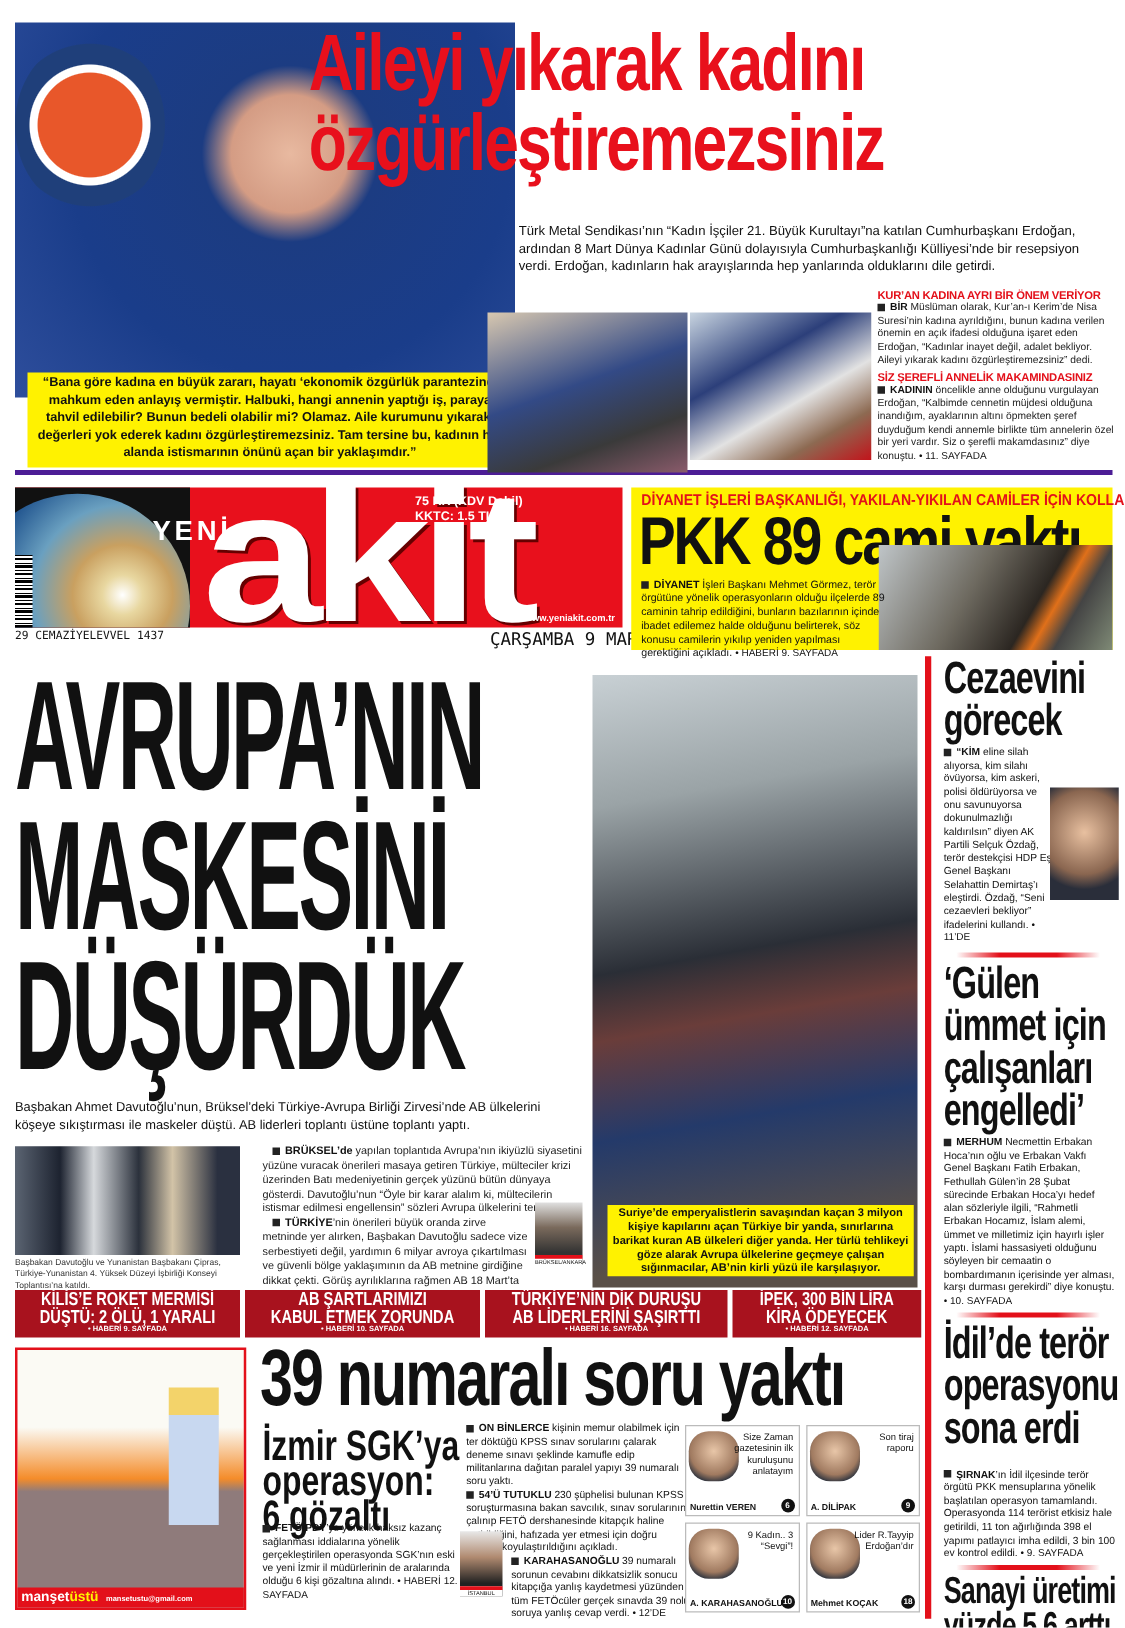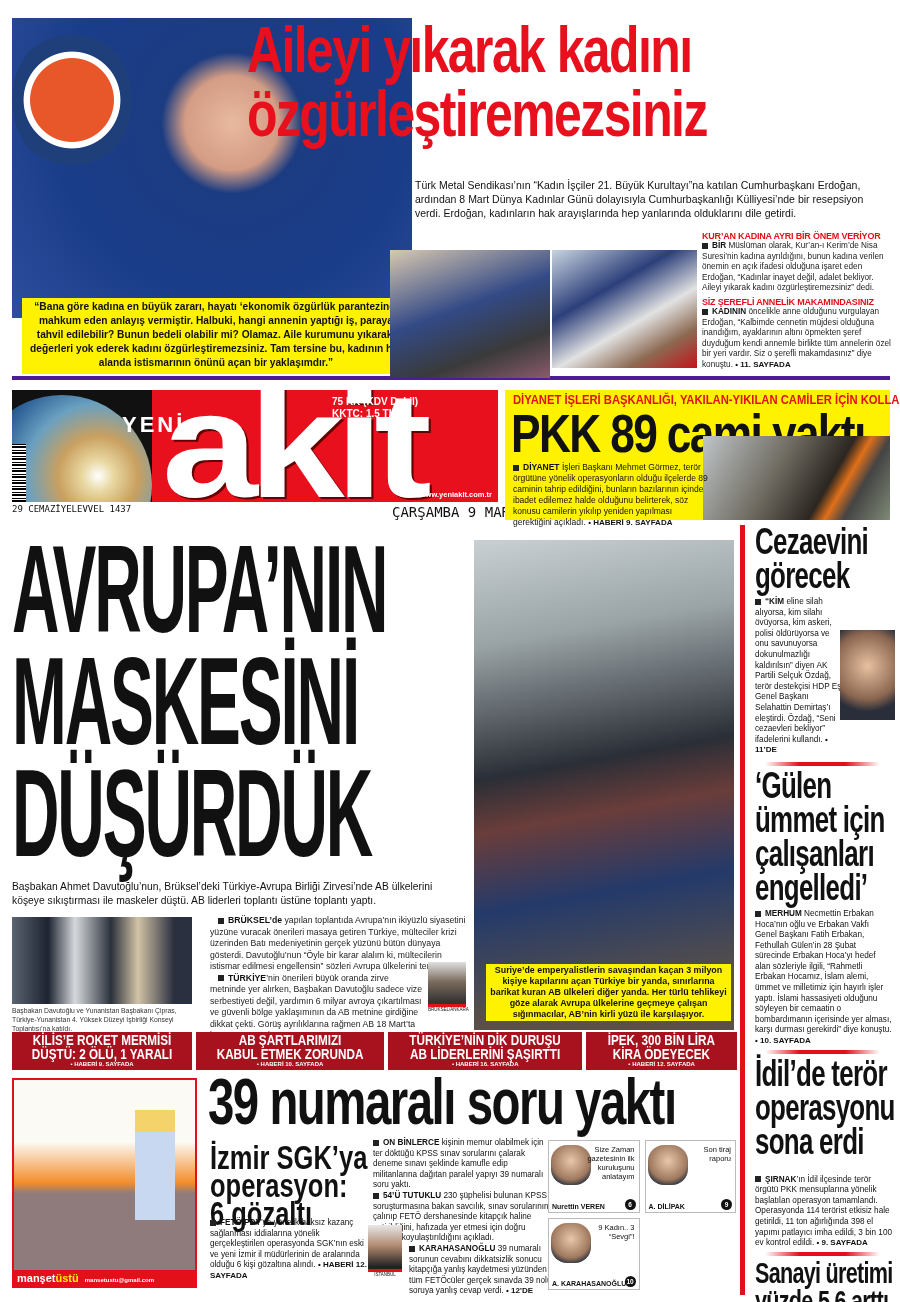--- a/index.html
+++ b/index.html
@@ -4,21 +4,21 @@
 <style>
 *{box-sizing:border-box;margin:0;padding:0}
 html,body{width:900px;height:1302px;background:#fff;overflow:hidden}
 body{position:relative;font-family:"Liberation Sans",sans-serif;color:#111}
 .abs{position:absolute}
 .cond{font-family:"Liberation Sans",sans-serif;font-weight:bold;transform-origin:left top;white-space:nowrap}
 .photo{background:linear-gradient(135deg,#6a7a8c,#a9b3bd 40%,#4a5566);overflow:hidden}
 .sq{display:inline-block;width:6px;height:6px;background:#222;margin-right:4px;vertical-align:middle}
 .body-text{font-size:8.6px;line-height:11px;color:#222}
 .body-text b{color:#111}
-.sub{font-size:8px;font-weight:bold}
+.sub{font-size:8px;font-weight:normal}
 
 #top-section{left:12px;top:18px;width:878px;height:362px;border-bottom:4px solid #4c1d95}
 #hero-photo{left:0;top:0;width:400px;height:300px;background:radial-gradient(circle at 55% 35%,#e8b9a0 0,#d49c84 16%,#1c3c82 24%,#1a3d8a 60%,#2e4e9c 100%)}
 #union-logo{left:0;top:12px;width:120px;height:140px;border-radius:50%;background:radial-gradient(circle,#e8572a 0 45%,#fff 46% 52%,#1f3f7a 53% 70%,transparent 71%)}
 #main-headline{left:235px;top:0;width:650px;font-size:64px;line-height:64px;color:#e8101c;letter-spacing:-2px}
 #main-headline span{display:block;transform:scaleX(0.78);transform-origin:left}
 #quote-box{left:10px;top:280px;width:388px;height:76px;background:#fff200;font-size:10.2px;line-height:14px;font-weight:bold;text-align:center;padding:2px 6px}
 #lede-top{left:403px;top:160px;width:475px;font-size:10.5px;line-height:14px}
 #top-photo-1{left:378px;top:232px;width:160px;height:128px;background:linear-gradient(160deg,#d8c8b0,#334a86 45%,#3a3a3a 75%,#8a5b6b)}
 #top-photo-2{left:540px;top:232px;width:145px;height:118px;background:linear-gradient(150deg,#c8d4e0,#2c3f7a 35%,#e2e2e2 60%,#8d6a52 80%,#c2141b)}
@@ -237,13 +237,19 @@
     <div class="col-title">Son tiraj raporu</div>
     <div class="col-name">A. DİLİPAK</div>
     <div class="col-page">9</div>
   </div>
   <div class="col-card">
     <div class="col-face"></div>
     <div class="col-title">9 Kadın.. 3 “Sevgi”!</div>
     <div class="col-name">A. KARAHASANOĞLU</div>
     <div class="col-page">10</div>
   </div>
+  <div class="col-card">
+    <div class="col-face"></div>
+    <div class="col-title">Lider R.Tayyip Erdoğan’dır</div>
+    <div class="col-name">Mehmet KOÇAK</div>
+    <div class="col-page">18</div>
+  </div>
 </div>
 
 </body></html>

